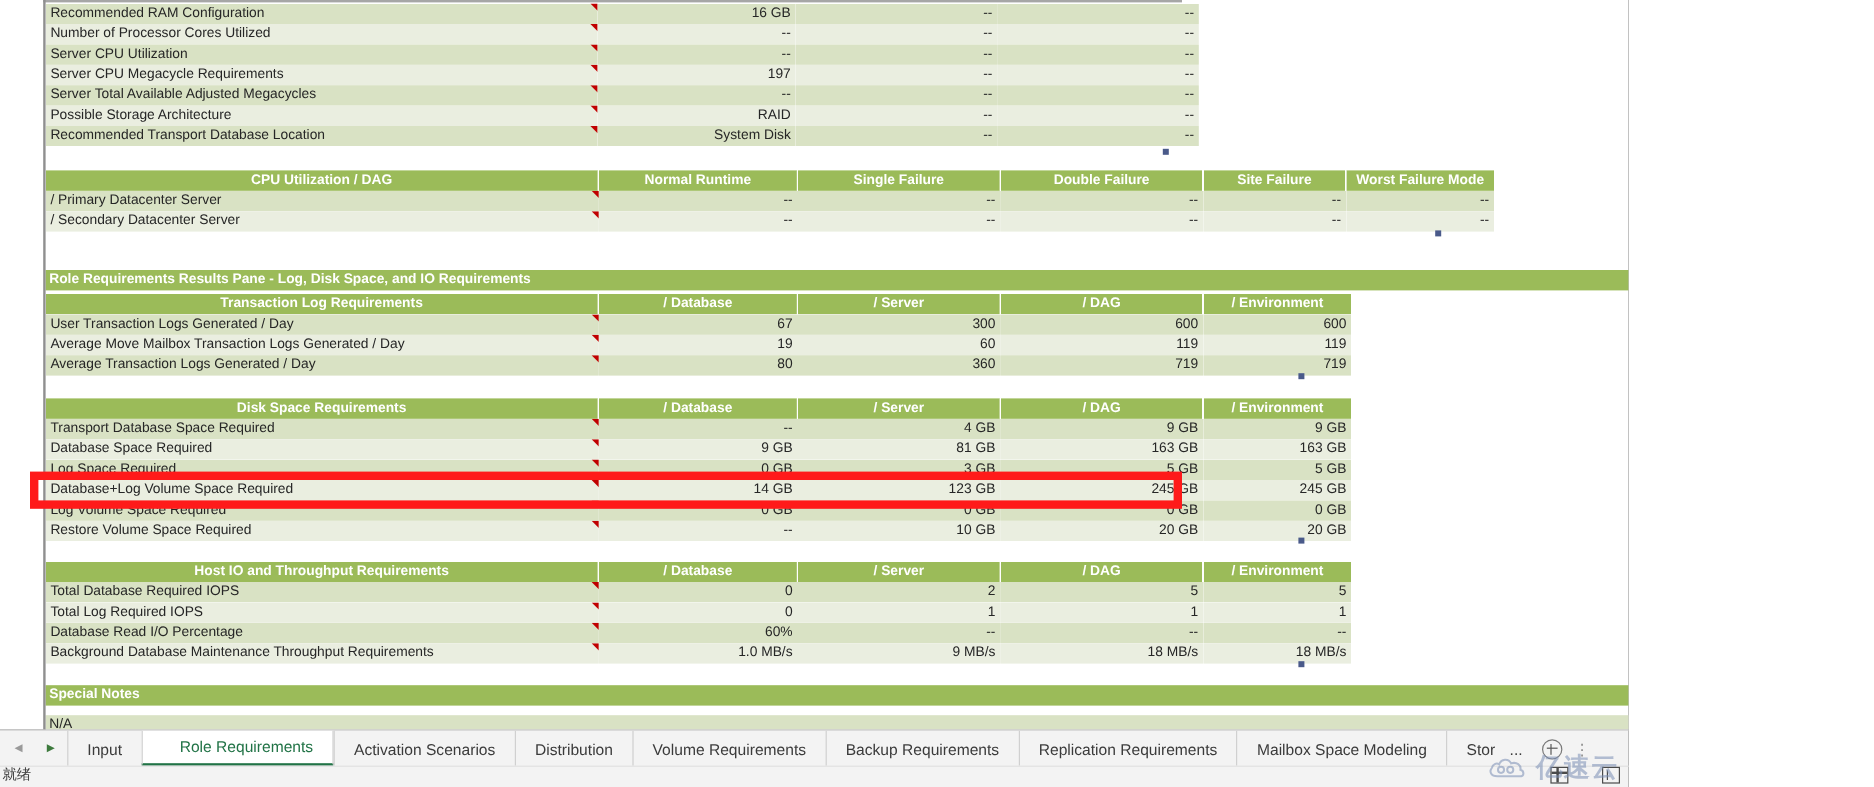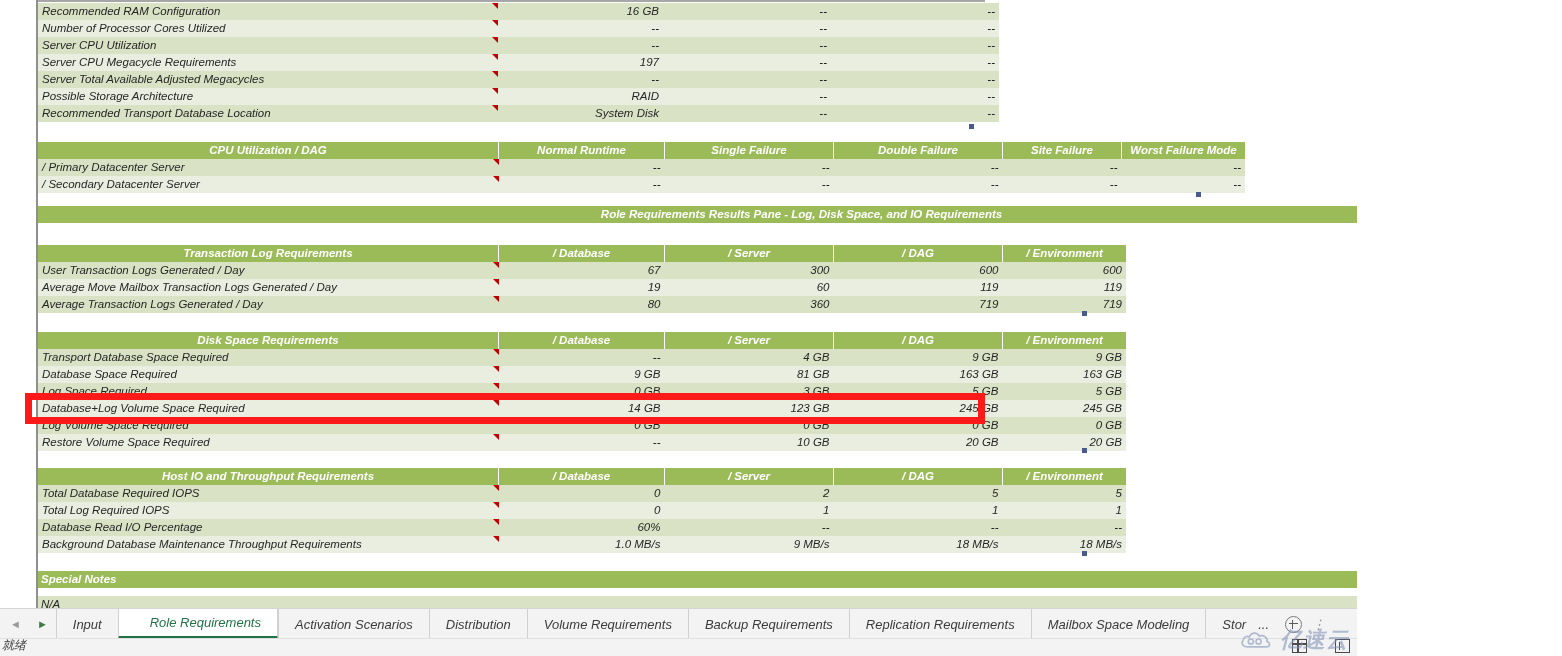--- a/index.html
+++ b/index.html
@@ -6,21 +6,20 @@
     margin: 0; padding: 0;
     background: #ffffff;
     font-family: "Liberation Sans", sans-serif;
   }
   #app {
     position: relative;
     width: 1357px;
     height: 656px;
     overflow: hidden;
     background: #000000;
-    font-style: italic;
   }
 
   
   .sheet {
     position: absolute;
     left: 0; top: 0;
     width: 1562px;
     height: 608px;
     background: #ffffff;
     overflow: hidden;
@@ -395,21 +394,21 @@
             <td class="num div-l" style="width: 157px;">--</td>
             <td class="num div-l" style="width: 160px;">--</td>
             <td class="num div-l" style="width: 160px;">--</td>
             <td class="num div-l" style="width: 110px;">--</td>
             <td class="num div-l" style="width: 115px;">--</td>
           </tr>
         </tbody>
     </table>
     <div class="handle" style="left:1196px; top:192px;"></div>
 
-    <div class="band-title" style="top:206px; width:1524px;text-align:center;">Role Requirements Results Pane  - Log, Disk Space, and IO Requirements</div>
+    <div class="band-title" style="top:225px; width:1524px;">Role Requirements Results Pane  - Log, Disk Space, and IO Requirements</div>
 
     <table class="xl" style="position:absolute; left:38px; top:245px;">
       <thead>
           <tr class="hdr" id="thead-txn">
             <th style="width: 452px;">Transaction Log Requirements</th>
             <th style="width: 157px;">/ Database</th>
             <th style="width: 160px;">/ Server</th>
             <th style="width: 160px;">/ DAG</th>
             <th style="width: 115px;">/ Environment</th>
           </tr>

